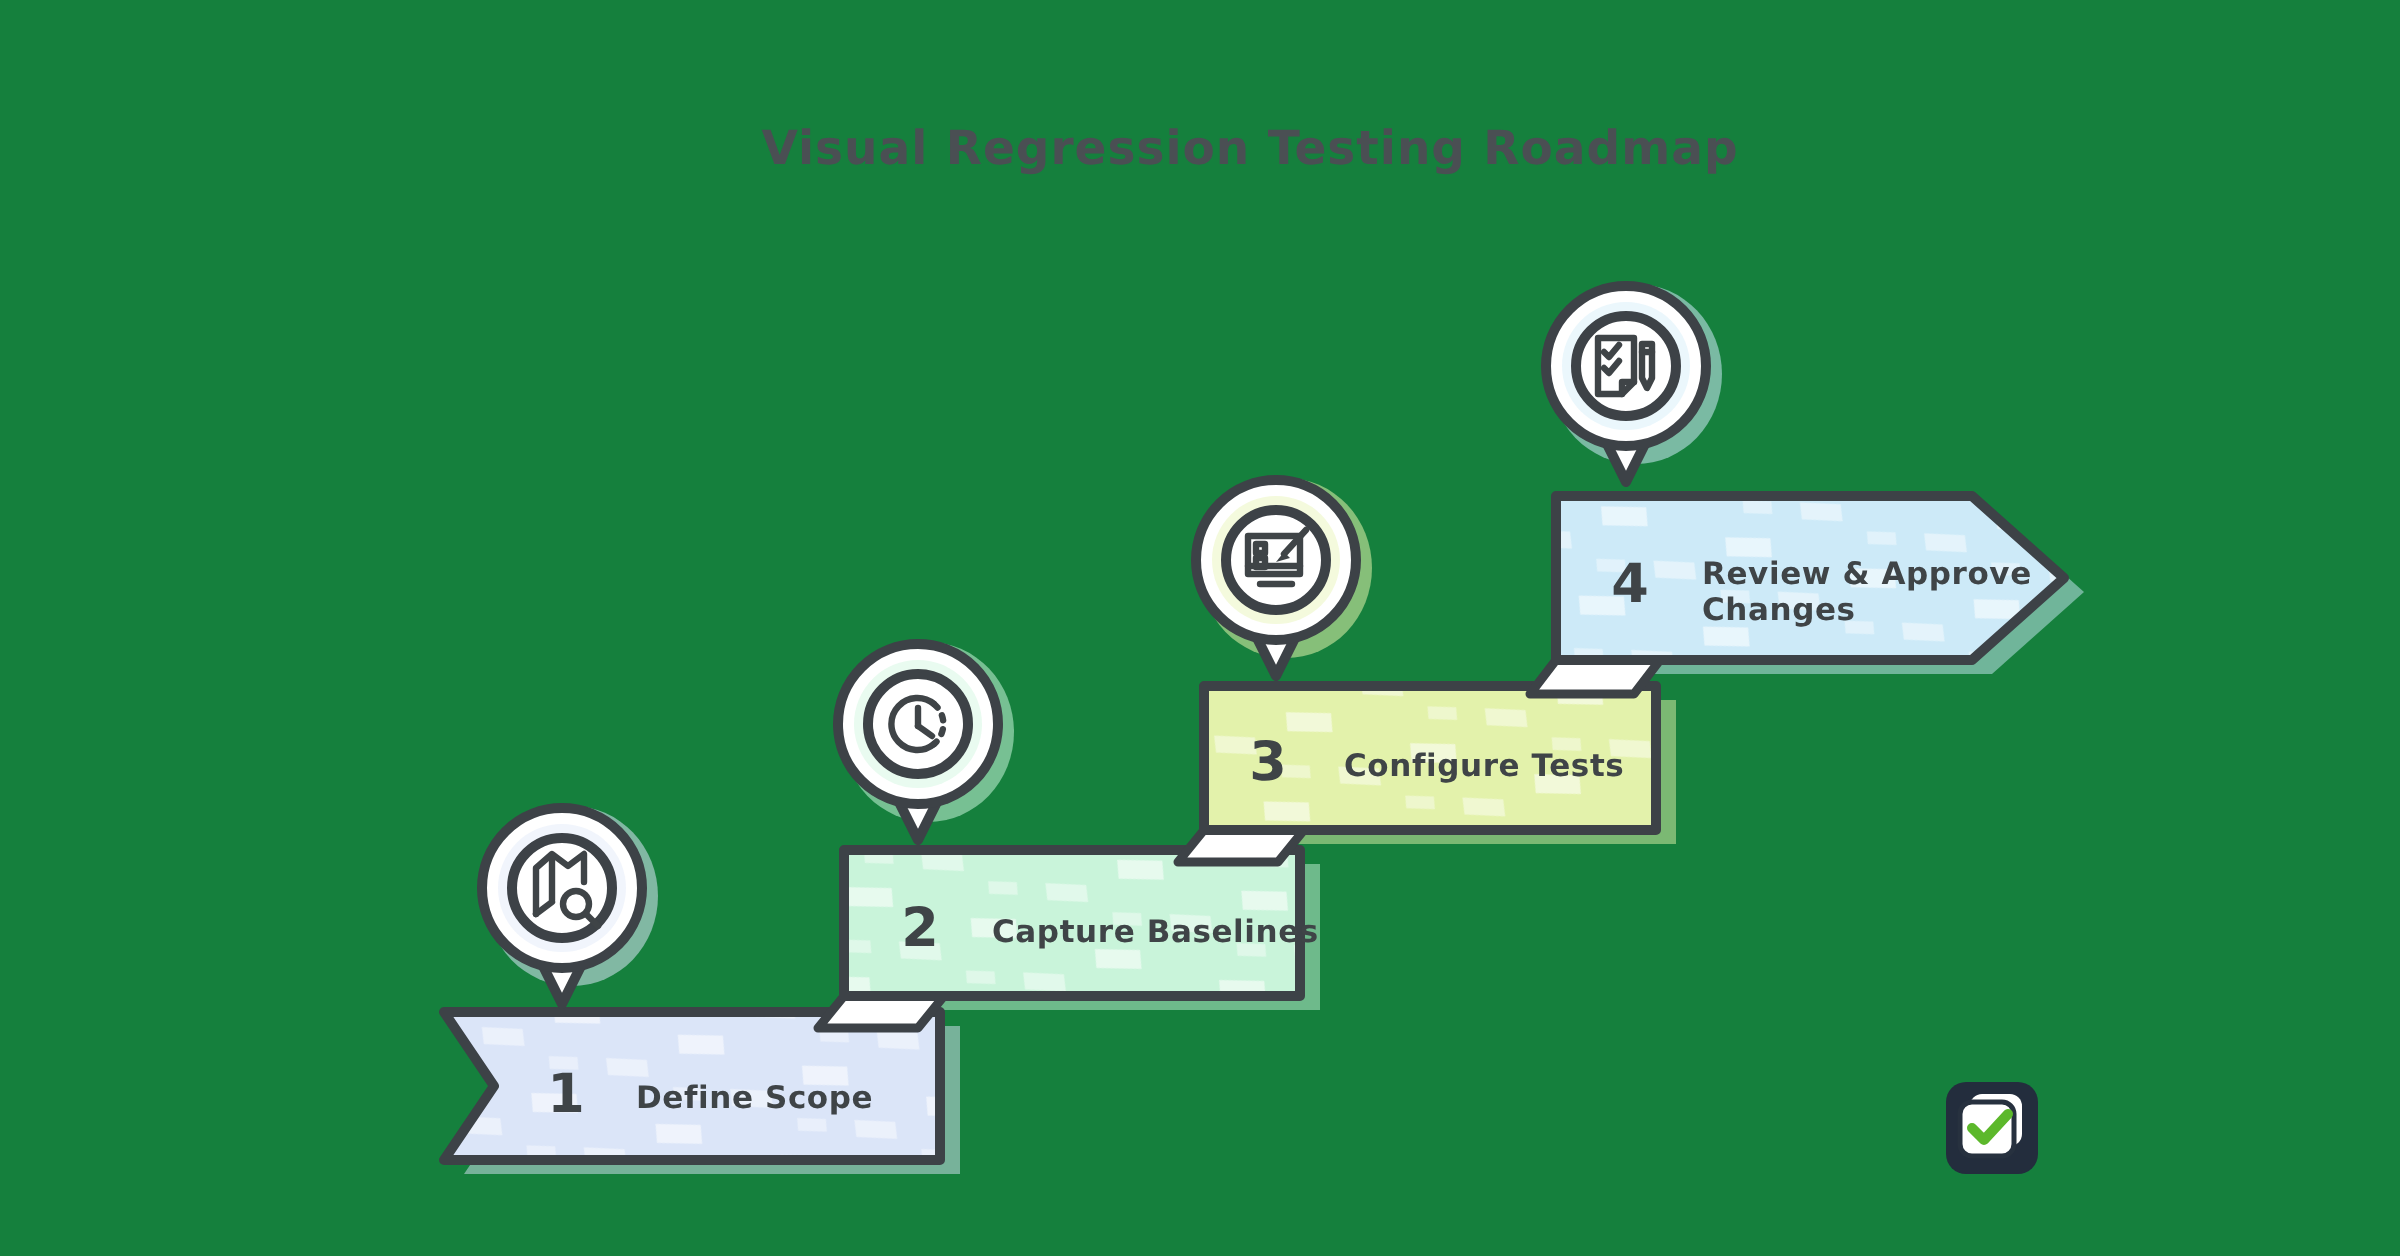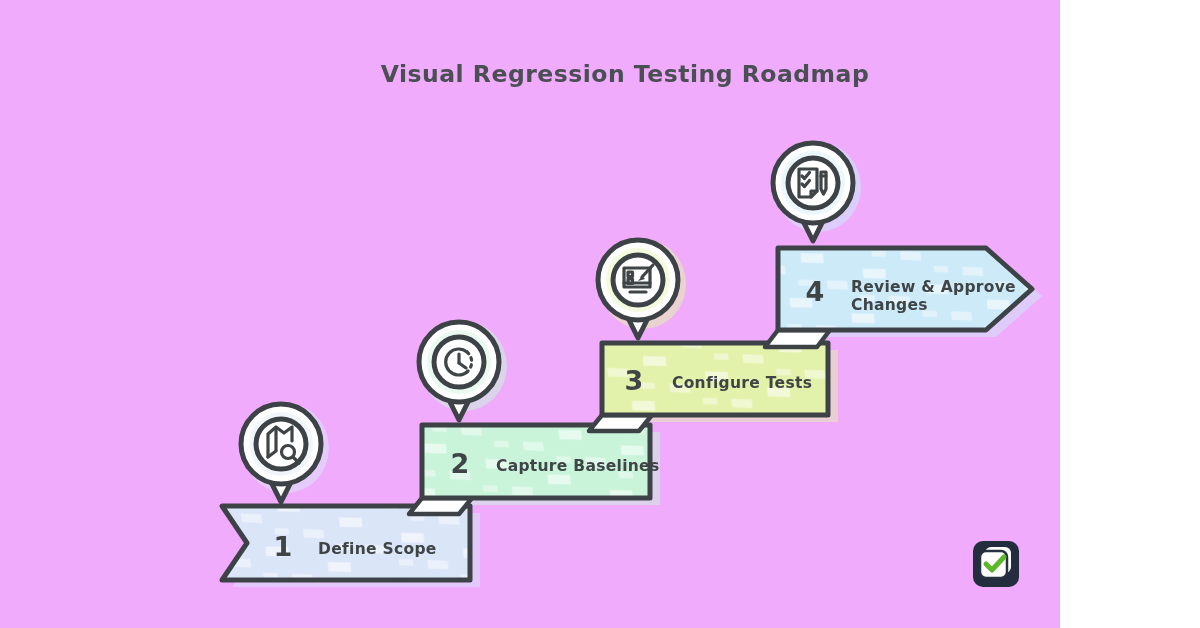--- a/index.html
+++ b/index.html
@@ -1,16 +1,16 @@
 <!DOCTYPE html>
 <html><head>
 <meta charset="utf-8">
 <style>
   html,body{margin:0;padding:0;background:#ffffff;}
-  .stage{position:relative;width:1060px;height:628px;background:#f0abfc;overflow:hidden;
+  .stage{position:relative;width:1200px;height:628px;background:#15803d;overflow:hidden;
          font-family:"DejaVu Sans", sans-serif;}
   svg{position:absolute;left:0;top:0;}
   .outline-stroke{stroke:#3d4247;stroke-width:5;stroke-linejoin:round;stroke-linecap:round;}
   .banner-top{fill:url(#streaks);stroke:#3d4247;stroke-width:5;stroke-linejoin:round;}
   .flap{fill:#ffffff;stroke:#3d4247;stroke-width:4.5;stroke-linejoin:round;}
   .glyph{stroke:#3f4447;stroke-width:3.2;fill:none;stroke-linecap:round;stroke-linejoin:round;}
   .glyph-fill{fill:#3f4447;stroke:none;}
   .txt-title{font-size:23.5px;font-weight:bold;fill:#4a4f53;letter-spacing:.5px;}
   .txt-num{font-size:27px;font-weight:bold;fill:#3f4447;}
   .txt-label{font-size:15.5px;font-weight:bold;fill:#3f4447;letter-spacing:.3px;}

